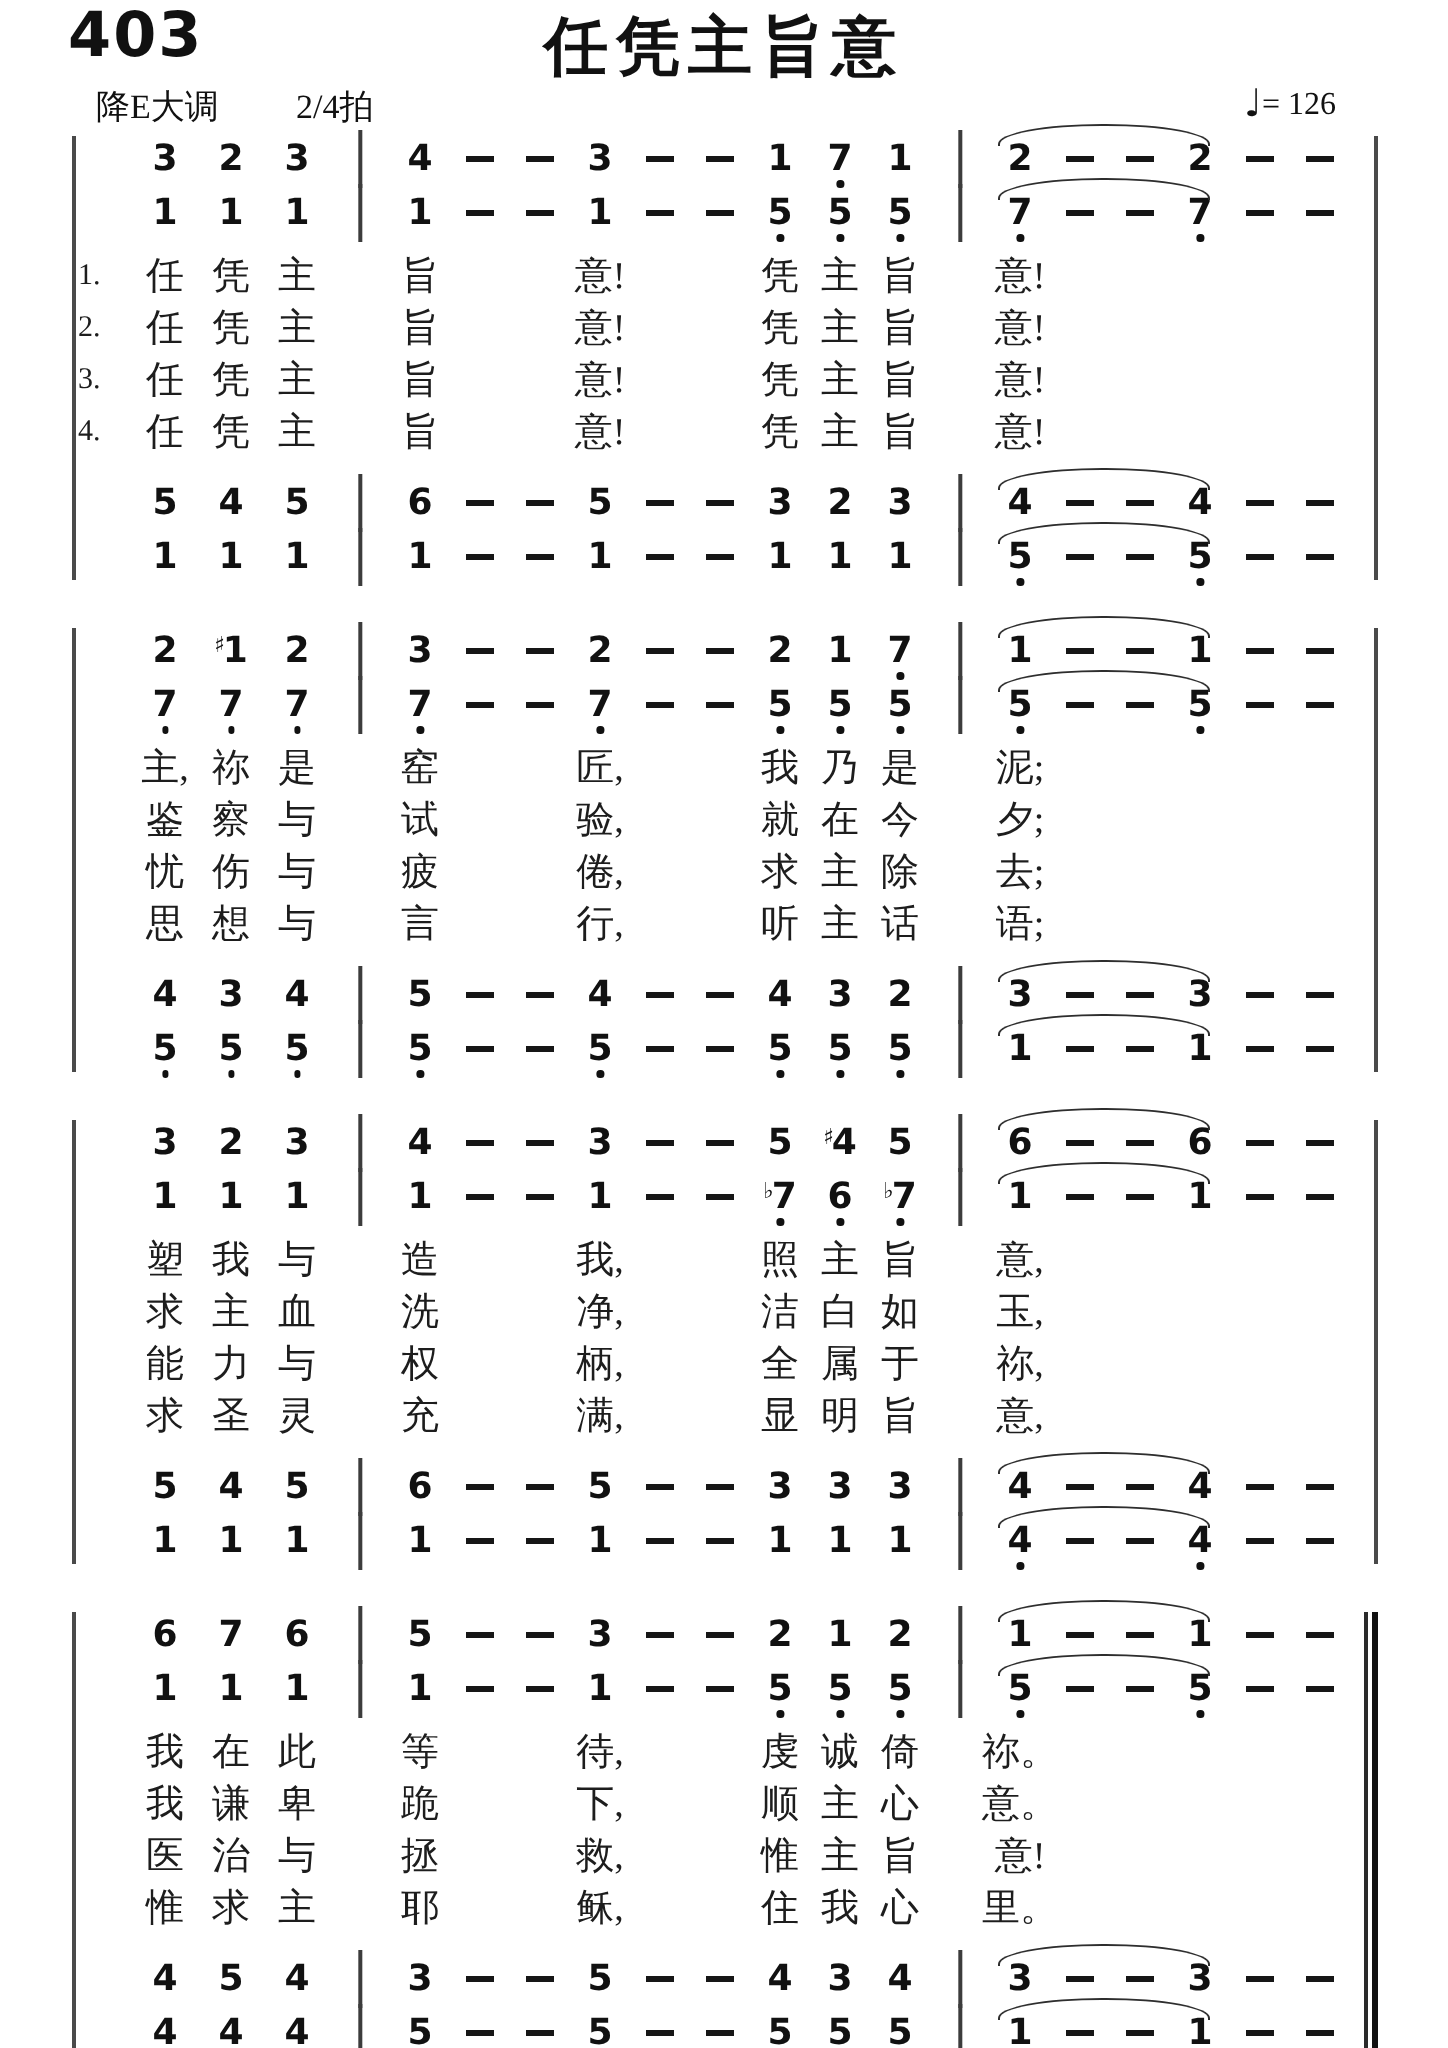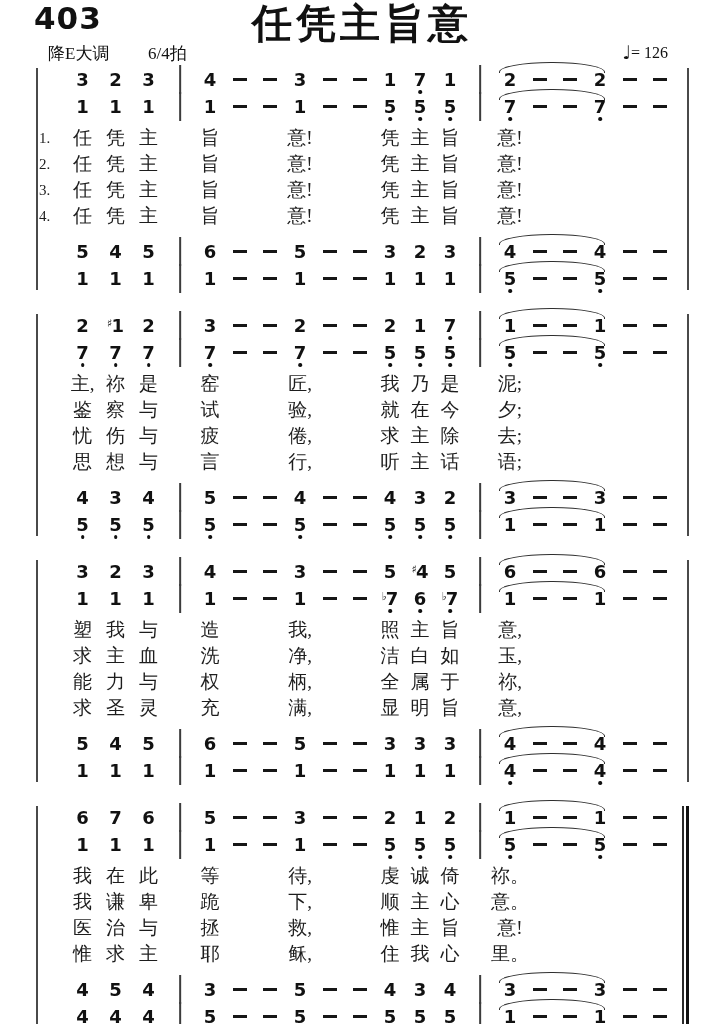--- a/index.html
+++ b/index.html
@@ -1,21 +1,21 @@
 <!DOCTYPE html>
 <html><head>
 <meta charset="utf-8">
 <style>
   html,body{margin:0;padding:0;background:#fff;}
   body{width:724px;height:1024px;overflow:hidden;color:#111;
        font-family:"DejaVu Sans",sans-serif;}
   
   .hdr{position:relative;padding-top:4px;height:62px;}
   .hymn-no{position:absolute;left:34px;top:0;font-size:31px;font-weight:700;letter-spacing:1px;text-align:right;}
-  .title{text-align:center;font-size:40px;font-weight:700;letter-spacing:4px;line-height:38px;}
+  .title{text-align:center;font-size:32px;font-weight:700;letter-spacing:4px;line-height:38px;}
   .meta{position:relative;height:24px;font-family:"Liberation Serif",serif;font-size:17px;}
   .keysig{position:absolute;left:48px;top:0;}
   .meter{position:absolute;left:148px;top:0;}
   .tempo{position:absolute;right:56px;top:-2px;font-size:16px;}
   .tempo .nico{font-family:"DejaVu Sans",sans-serif;font-size:19px;position:relative;top:1px;}
   
   .system{position:relative;margin-left:36px;width:653px;margin-bottom:20px;}
   .system::before{content:"";position:absolute;left:0;top:2px;bottom:2px;width:1.7px;background:#4a4a4a;}
   .endline{position:absolute;right:0;top:2px;bottom:2px;width:1.7px;background:#4a4a4a;}
   .endline.final{width:7px;background:linear-gradient(to right,#2a2a2a 0 1.8px,#fff 1.8px 4.1px,#111 4.1px 7px);}
@@ -40,21 +40,21 @@
   .syl{white-space:nowrap;}
 </style>
 </head>
 <body>
 
 <div class="hdr">
   <div class="hymn-no">403</div>
   <div class="title">任凭主旨意</div>
   <div class="meta">
     <span class="keysig">降E大调</span>
-    <span class="meter">6/4拍</span>
+    <span class="meter">2/4拍</span>
     <span class="tempo"><span class="nico">♩</span><span>= 126</span></span>
   </div>
 </div>
 
 <div id="score">
     <div class="system">
       <div class="endline"></div>
       <div>
         <div class="row num-row">
           <div class="cell cv"></div>

